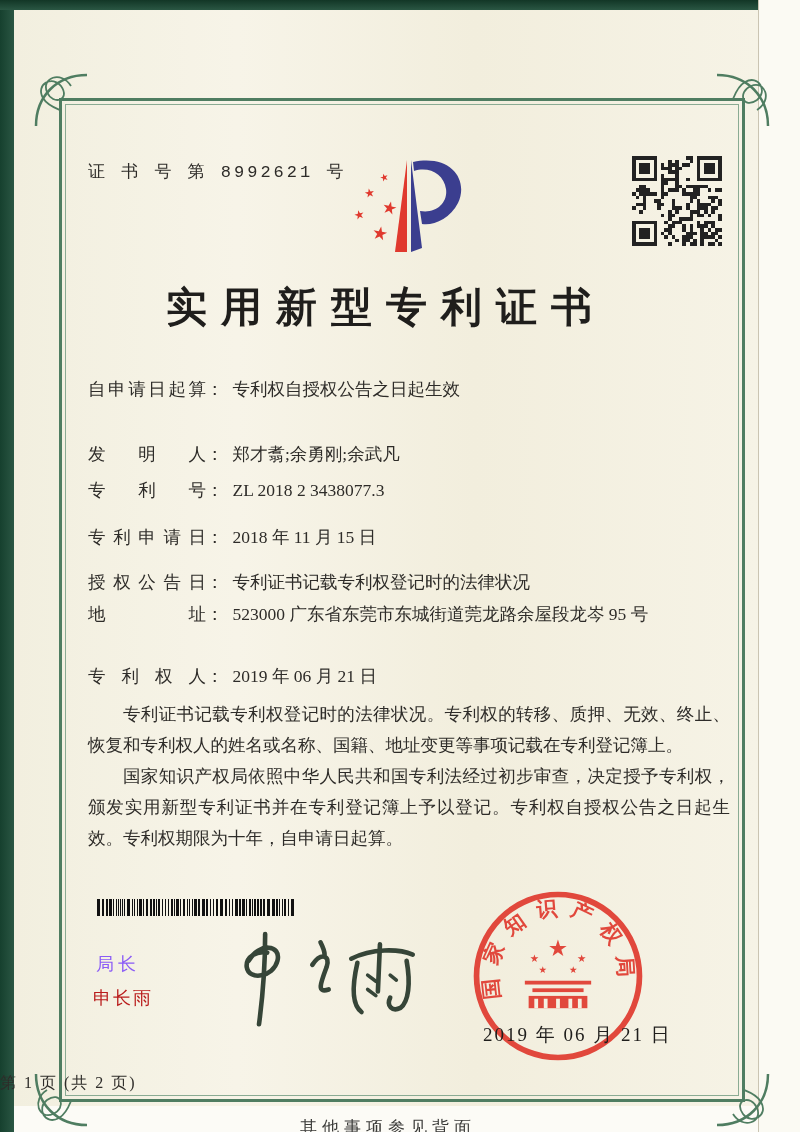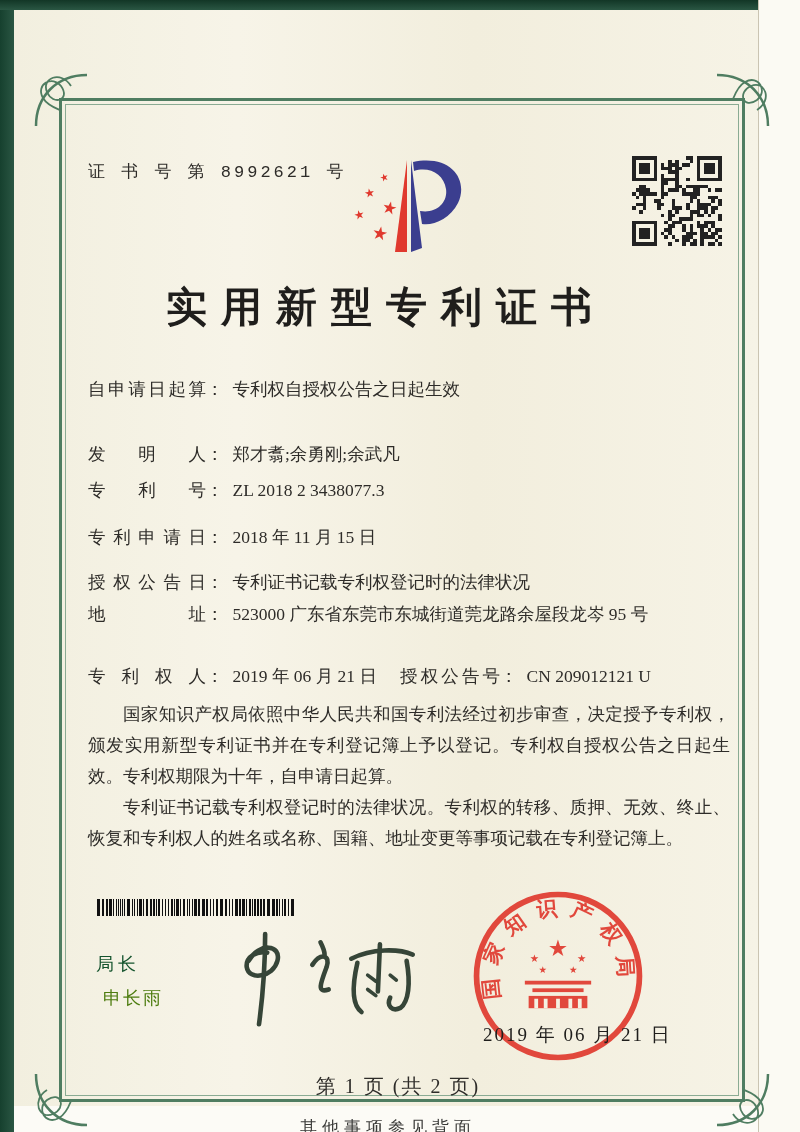--- a/index.html
+++ b/index.html
@@ -55,29 +55,29 @@
   .pair2 .lbl{width:100px;}
 
   .paragraphs{
     position:absolute;left:88px;top:699px;width:642px;
     font-size:17.5px;line-height:31px;text-align:justify;
   }
   .paragraphs p{margin:0;text-indent:2em;}
 
   .barcode{position:absolute;left:97px;top:899px;width:200px;height:17px;}
   .signer-role{position:absolute;left:96px;top:952px;font-size:18px;letter-spacing:4px;
-    font-family:"Liberation Sans","DejaVu Sans",sans-serif;color:#14532d;}
-  .signer-name{position:absolute;left:103px;top:986px;font-size:18px;letter-spacing:2px;
-    font-family:Liberation Serif, serif;color:#4d7c0f;}
+    font-family:"Liberation Sans","DejaVu Sans",sans-serif;color:#8b5cf6;}
+  .signer-name{position:absolute;left:93px;top:986px;font-size:18px;letter-spacing:2px;
+    font-family:Liberation Serif, serif;color:#b91c1c;}
   .signature{position:absolute;left:218px;top:930px;width:205px;height:100px;}
 
   .seal{position:absolute;left:468px;top:886px;width:180px;height:180px;opacity:.92;}
   .grant-date{position:absolute;left:483px;top:1022px;font-size:19px;letter-spacing:2px;color:#1f1e1c;z-index:5;}
 
-  .page-info{position:absolute;left:0;top:1073px;width:740px;text-align:center;font-size:20px;letter-spacing:2px;margin-left:28px;}
+  .page-info{position:absolute;left:0;top:1073px;width:740px;text-align:left;font-size:16px;letter-spacing:2px;}
   .back-note{position:absolute;left:300px;top:1116px;font-size:17px;letter-spacing:5px;color:#3a3a38;}
 </style>
 </head>
 <body>
 
 <div class="edge-left"></div>
 <div class="edge-top"></div>
 <div class="edge-right"></div>
 <div class="paper"></div>
 <div class="bottom-strip"></div>
@@ -342,28 +342,25 @@
   <span class="lbl">专利申请日</span><span class="colon">：</span><span class="val">2018 年 11 月 15 日</span>
 </div>
 <div class="field-row" style="top:570px">
   <span class="lbl">授权公告日</span><span class="colon">：</span><span class="val">专利证书记载专利权登记时的法律状况</span>
 </div>
 <div class="field-row" style="top:602px">
   <span class="lbl">地址</span><span class="colon">：</span><span class="val">523000 广东省东莞市东城街道莞龙路余屋段龙岑 95 号</span>
 </div>
 <div class="field-row" style="top:664px">
   <span class="lbl">专利权人</span><span class="colon">：</span><span class="val">2019 年 06 月 21 日</span>
-  <span class="pair2">
-    <span class="lbl">授权公告号</span><span class="colon">：</span><span class="val">CN 209012121 U</span>
-  </span>
 </div>
 
 <div class="paragraphs">
+  <p>专利证书记载专利权登记时的法律状况。专利权的转移、质押、无效、终止、恢复和专利权人的姓名或名称、国籍、地址变更等事项记载在专利登记簿上。</p>
   <p>国家知识产权局依照中华人民共和国专利法经过初步审查，决定授予专利权，颁发实用新型专利证书并在专利登记簿上予以登记。专利权自授权公告之日起生效。专利权期限为十年，自申请日起算。</p>
-  <p>专利证书记载专利权登记时的法律状况。专利权的转移、质押、无效、终止、恢复和专利权人的姓名或名称、国籍、地址变更等事项记载在专利登记簿上。</p>
 </div>
 
 <div class="barcode">
   <svg id="barcodesvg" viewBox="0 0 200 17" preserveAspectRatio="none" shape-rendering="crispEdges">
       <rect x="0" y="0" width="3" height="17" fill="#111"></rect>
       <rect x="5" y="0" width="2" height="17" fill="#111"></rect>
       <rect x="9" y="0" width="2" height="17" fill="#111"></rect>
       <rect x="12" y="0" width="3" height="17" fill="#111"></rect>
       <rect x="16" y="0" width="1" height="17" fill="#111"></rect>
       <rect x="19" y="0" width="1" height="17" fill="#111"></rect>

